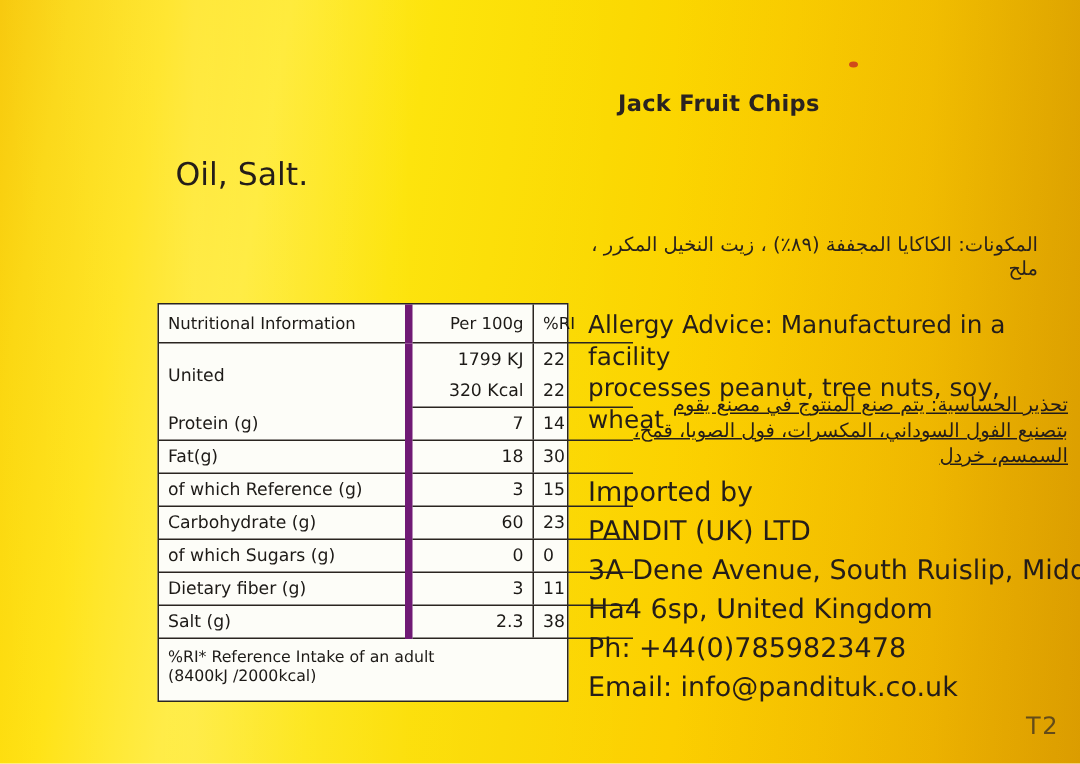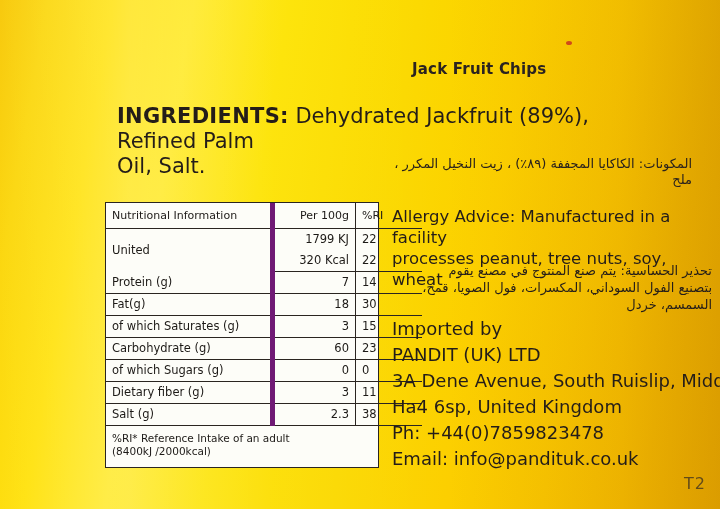--- a/index.html
+++ b/index.html
@@ -156,20 +156,21 @@
     line-height: 21px;
   }
   #allergy-arabic {
     left: 392px;
     top: 262px;
     width: 320px;
     text-align: right;
     direction: rtl;
     font-size: 13px;
     line-height: 17px;
+    text-decoration: underline;
   }
   #importer-block {
     left: 392px;
     top: 316px;
     width: 330px;
     font-size: 18px;
     line-height: 26px;
   }
   #importer-block .addr-line {
     white-space: nowrap;
@@ -187,24 +188,20 @@
 </head>
 <body>
 
 <div id="label">
   <div id="sheen"></div>
   <div class="red-speck"></div>
 
   <div id="product-title">Jack Fruit Chips</div>
 
   <div id="ingredients-block">
-    <div class="line">
-      <span class="heading">INGREDIENTS:</span>
-      <span>Dehydrated Jackfruit (89%), Refined Palm</span>
-    </div>
     <div class="line">Oil, Salt.</div>
   </div>
 
   <div id="ingredients-arabic">المكونات: الكاكايا المجففة (٨٩٪) ، زيت النخيل المكرر ، ملح</div>
 
   <div id="nutrition-table">
     <table>
       <thead>
         <tr>
           <th class="c-name">Nutritional Information</th>
@@ -226,21 +223,21 @@
           <td class="c-name">Protein (g)</td>
           <td class="c-val">7</td>
           <td class="c-ri">14</td>
         </tr>
         <tr>
           <td class="c-name">Fat(g)</td>
           <td class="c-val">18</td>
           <td class="c-ri">30</td>
         </tr>
         <tr>
-          <td class="c-name">of which Saturates (g)</td>
+          <td class="c-name">of which Reference (g)</td>
           <td class="c-val">3</td>
           <td class="c-ri">15</td>
         </tr>
         <tr>
           <td class="c-name">Carbohydrate (g)</td>
           <td class="c-val">60</td>
           <td class="c-ri">23</td>
         </tr>
         <tr>
           <td class="c-name">of which Sugars (g)</td>

